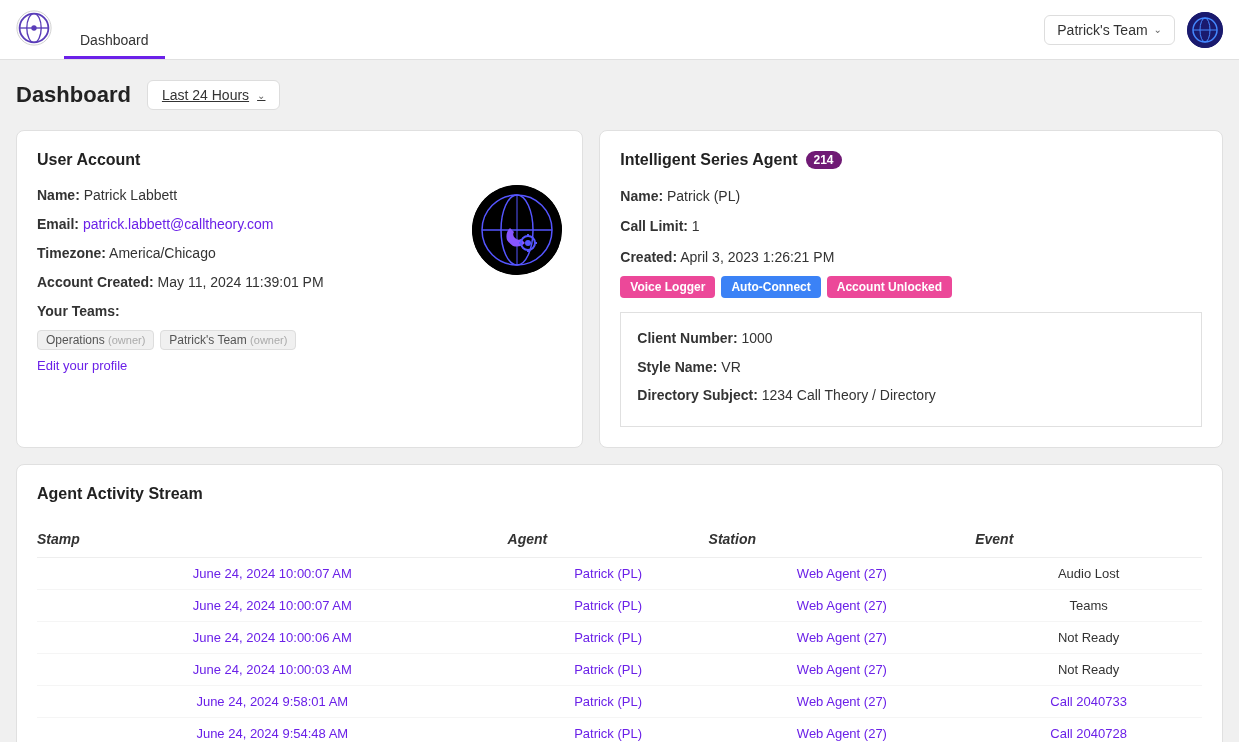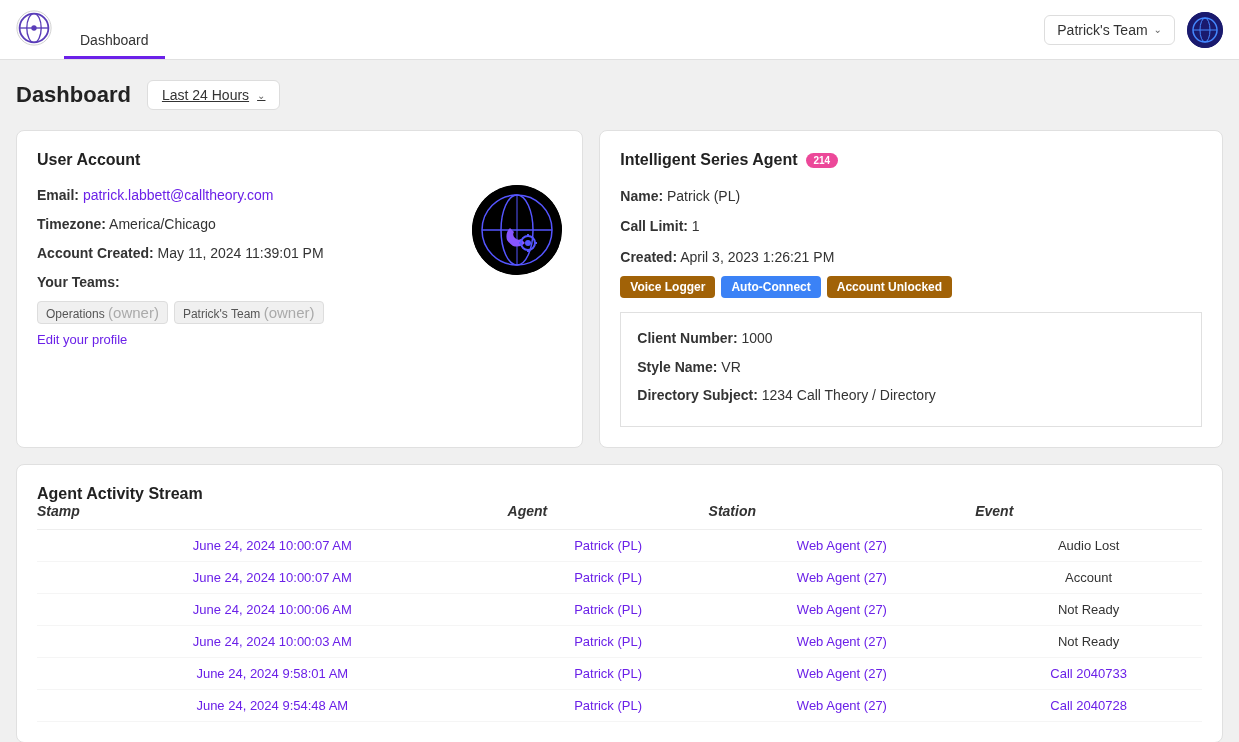--- a/index.html
+++ b/index.html
@@ -104,25 +104,25 @@
     .card-title {
       font-size: 16px;
       font-weight: 700;
       color: #222;
       margin-bottom: 16px;
       display: flex;
       align-items: center;
       gap: 8px;
     }
     .badge-count {
-      background: #ec4899;
+      background: #701a75;
       color: #fff;
       border-radius: 10px;
       padding: 2px 8px;
-      font-size: 10px;
+      font-size: 12px;
       font-weight: 600;
     }
 
     
     .user-card-body {
       display: flex;
       align-items: flex-start;
       gap: 16px;
     }
     .user-info { flex: 1; }
@@ -148,21 +148,21 @@
       margin-top: 2px;
     }
     .team-badge {
       background: #f0f0f0;
       border: 1px solid #ddd;
       border-radius: 4px;
       padding: 2px 8px;
       font-size: 12px;
       color: #555;
     }
-    .team-badge .owner-label { color: #aaa; font-size: 15px; }
+    .team-badge .owner-label { color: #aaa; font-size: 11px; }
     .edit-profile-link {
       color: #6b21e8;
       cursor: pointer;
       margin-top: 8px;
       display: inline-block;
       font-size: 13px;
     }
 
     
     .agent-info p { margin-bottom: 8px; line-height: 1.6; }
@@ -173,41 +173,41 @@
       margin-bottom: 14px;
       flex-wrap: wrap;
     }
     .status-badge {
       padding: 4px 10px;
       border-radius: 4px;
       font-size: 12px;
       font-weight: 600;
       color: #fff;
     }
-    .badge-green { background: #a16207; }
+    .badge-green { background: #ec4899; }
     .badge-blue { background: #3b82f6; }
     .client-info-box {
       border: 1px solid #e0e0e0;
       border-radius: 0;
       padding: 14px 16px;
     }
     .client-info-box p { margin-bottom: 6px; }
 
     
     .card-activity {
       background: #fff;
       border-radius: 8px;
       border: 1px solid #e0e0e0;
       padding: 20px;
     }
     .activity-title {
       font-size: 16px;
       font-weight: 700;
       color: #222;
-      margin-bottom: 0;
+      margin-bottom: 28px;
     }
     .activity-table {
       width: 100%;
       border-collapse: collapse;
     }
     .activity-table th {
       text-align: left;
       font-weight: 700;
       color: #333;
       padding-bottom: 10px;
@@ -274,20 +274,24 @@
   </div>
 
   <div class="cards-row">
 
     <div class="card card-user">
       <div class="card-title">
         <span>User Account</span>
       </div>
       <div class="user-card-body">
         <div class="user-info">
+          <p>
+            <span class="label">Name:</span>
+            <span class="value"> Patrick Labbett</span>
+          </p>
           <p>
             <span class="label">Email:</span>
             <span class="value-link"> patrick.labbett@calltheory.com</span>
           </p>
           <p>
             <span class="label">Timezone:</span>
             <span class="value"> America/Chicago</span>
           </p>
           <p>
             <span class="label">Account Created:</span>
@@ -380,21 +384,21 @@
       <tr>
             <td class="stamp">June 24, 2024 10:00:07 AM</td>
             <td class="agent-name">Patrick (PL)</td>
             <td class="station">Web Agent (27)</td>
             <td class="event">Audio Lost</td>
           </tr>
           <tr>
             <td class="stamp">June 24, 2024 10:00:07 AM</td>
             <td class="agent-name">Patrick (PL)</td>
             <td class="station">Web Agent (27)</td>
-            <td class="event">Account</td>
+            <td class="event">Teams</td>
           </tr>
           <tr>
             <td class="stamp">June 24, 2024 10:00:06 AM</td>
             <td class="agent-name">Patrick (PL)</td>
             <td class="station">Web Agent (27)</td>
             <td class="event">Not Ready</td>
           </tr>
           <tr>
             <td class="stamp">June 24, 2024 10:00:03 AM</td>
             <td class="agent-name">Patrick (PL)</td>

